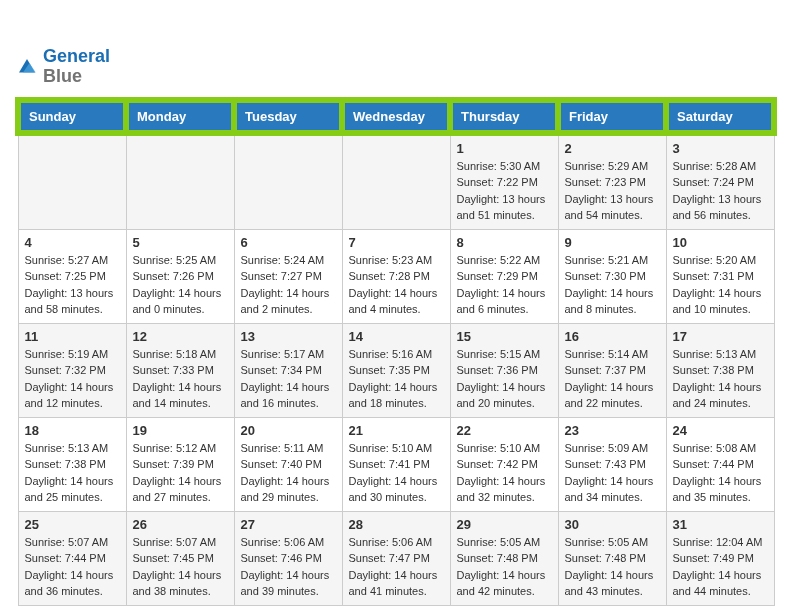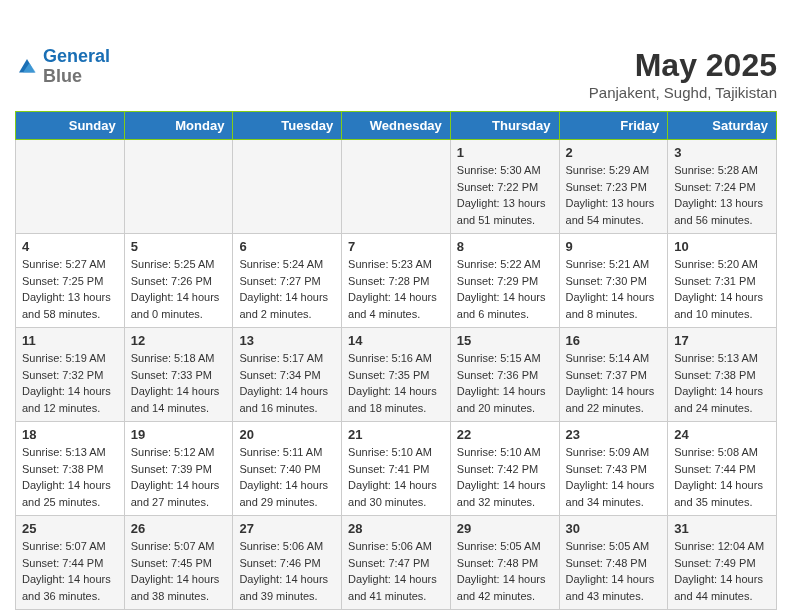--- a/index.html
+++ b/index.html
@@ -47,24 +47,24 @@
       font-size: 15px;
       color: #555;
     }
     table {
       width: 100%;
       border-collapse: collapse;
     }
     thead tr th {
       background-color: #2979bf;
       color: #fff;
-      text-align: right;
+      text-align: left;
       padding: 6px 8px;
       font-size: 13px;
-      border: 1px solid #84cc16;
+      border: 6px solid #84cc16;
     }
     tbody tr td {
       border: 1px solid #ccc;
       vertical-align: top;
       padding: 5px 6px;
       font-size: 11px;
       color: #333;
       height: 88px;
       width: calc(100% / 7);
     }
@@ -97,24 +97,20 @@
   <div class="logo">
     <svg class="logo-icon" viewBox="0 0 30 30" xmlns="http://www.w3.org/2000/svg">
       <polygon points="5,22 15,5 25,22" fill="#1a6fb5"></polygon>
       <polygon points="10,22 18,10 26,22" fill="#4da6e0" opacity="0.7"></polygon>
     </svg>
     <div class="logo-text">
       <div><span>General</span></div>
       <div><span style="color:#737373;">Blue</span></div>
     </div>
   </div>
-  <div class="title-block">
-    <div class="month-title">May 2025</div>
-    <div class="location">Panjakent, Sughd, Tajikistan</div>
-  </div>
 </div>
 
 <table>
   <thead>
     <tr>
     <th>Sunday</th>
         <th>Monday</th>
         <th>Tuesday</th>
         <th>Wednesday</th>
         <th>Thursday</th>

